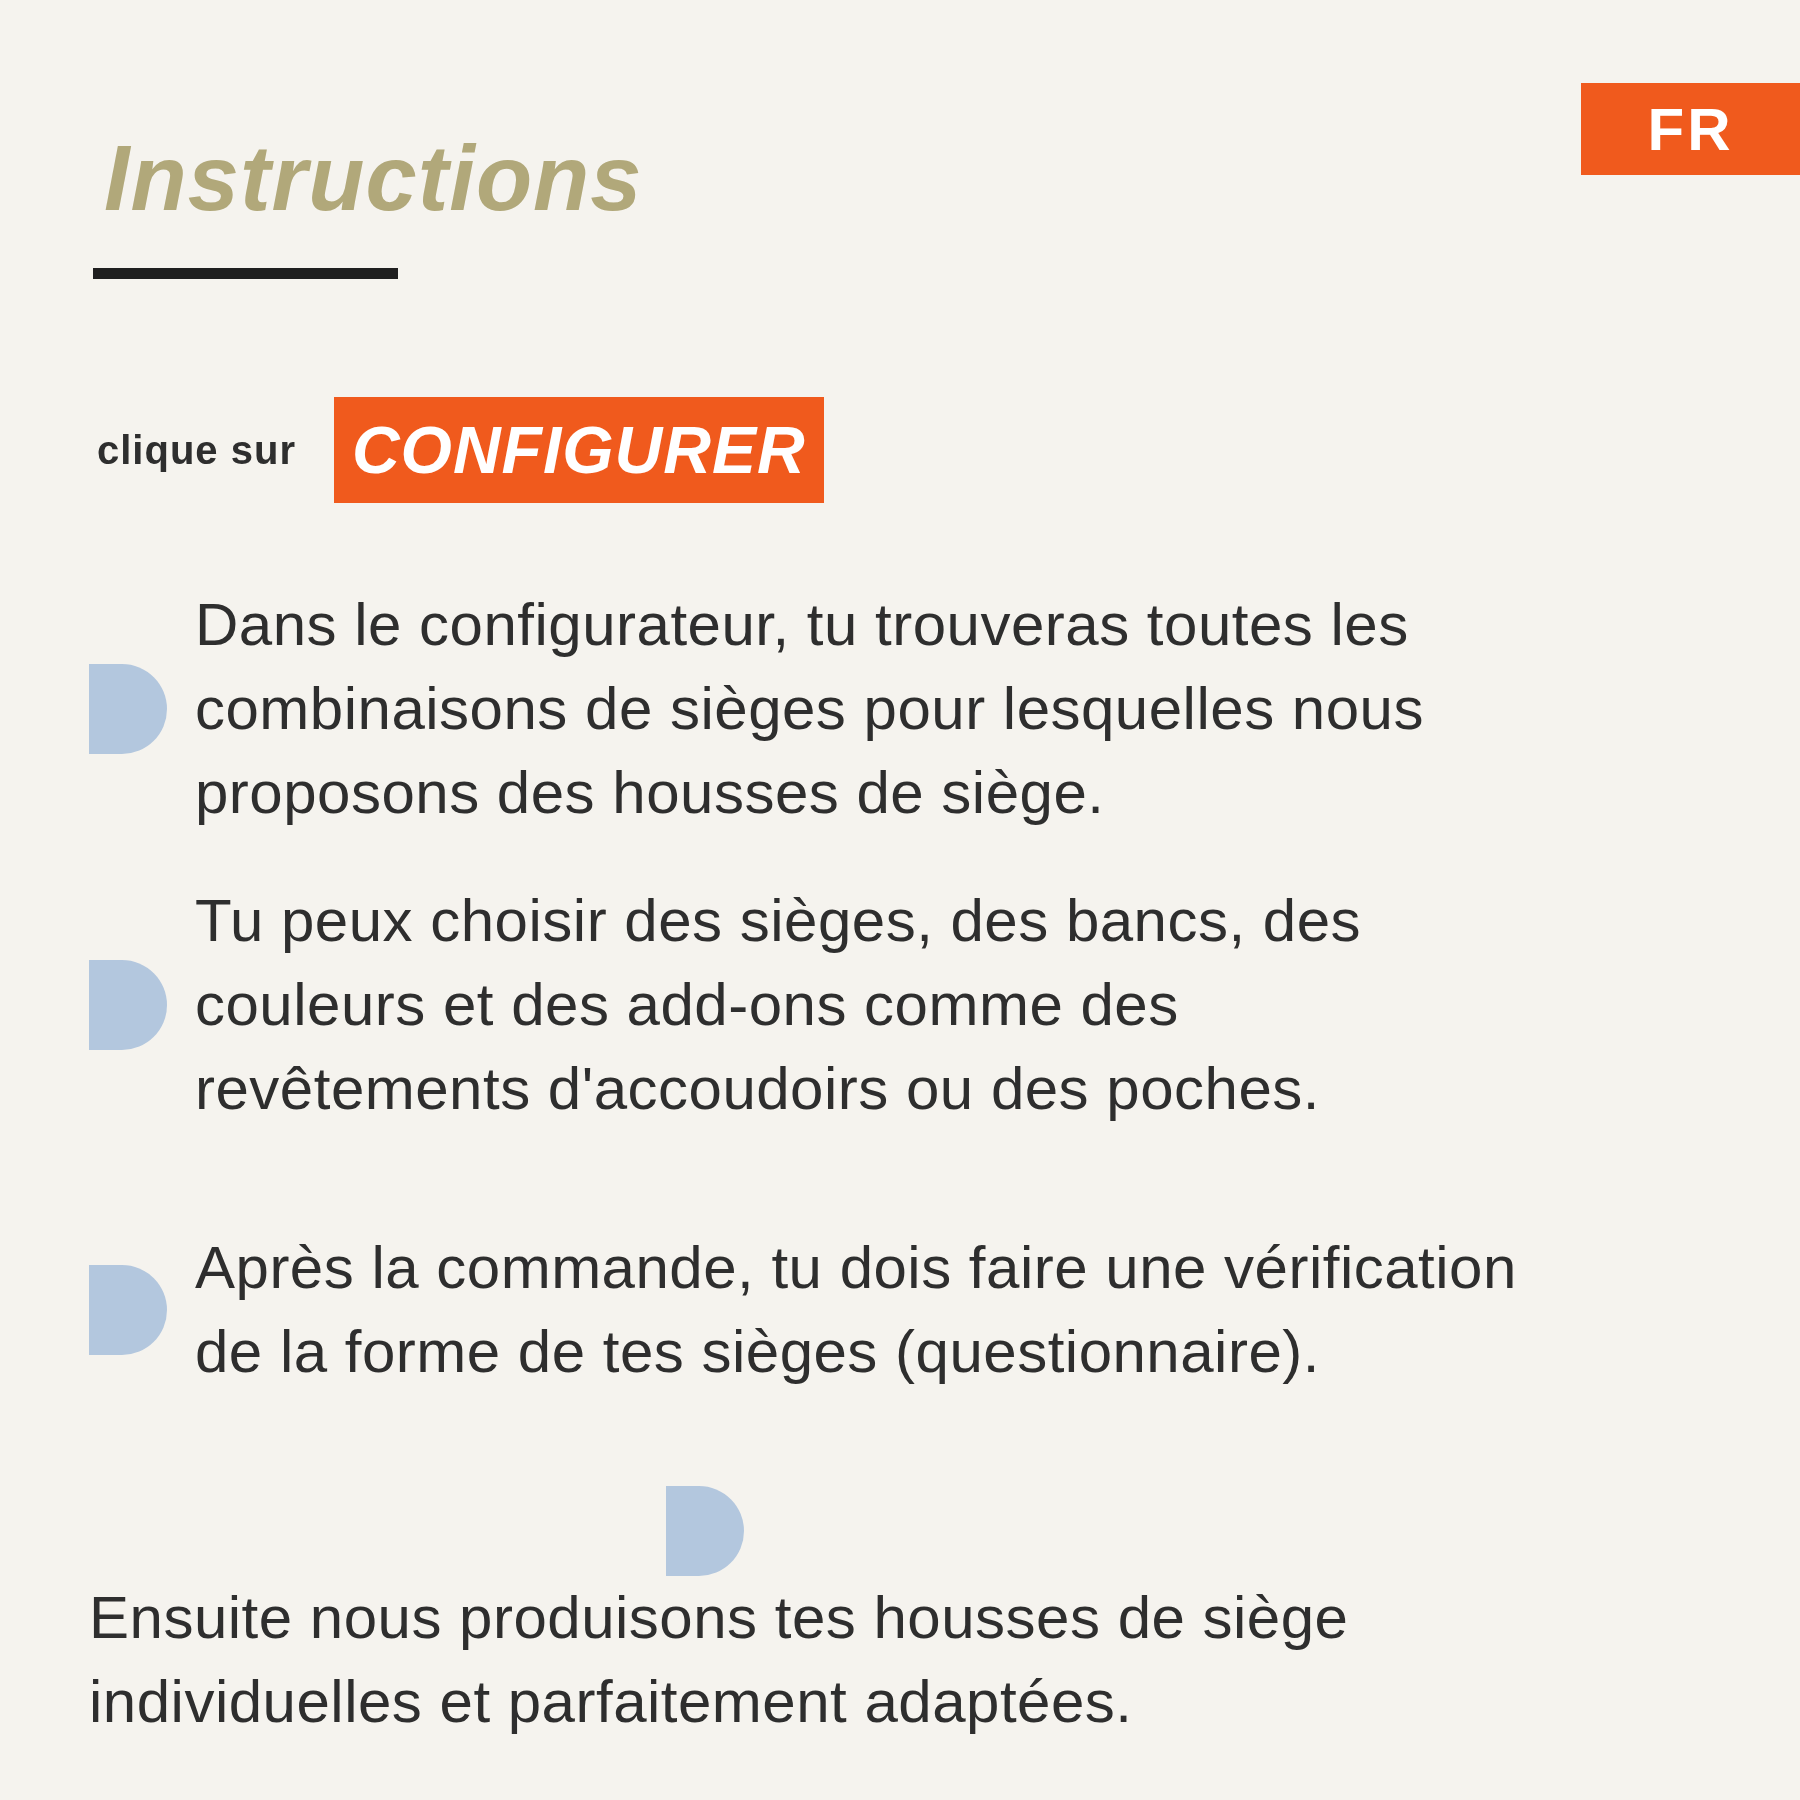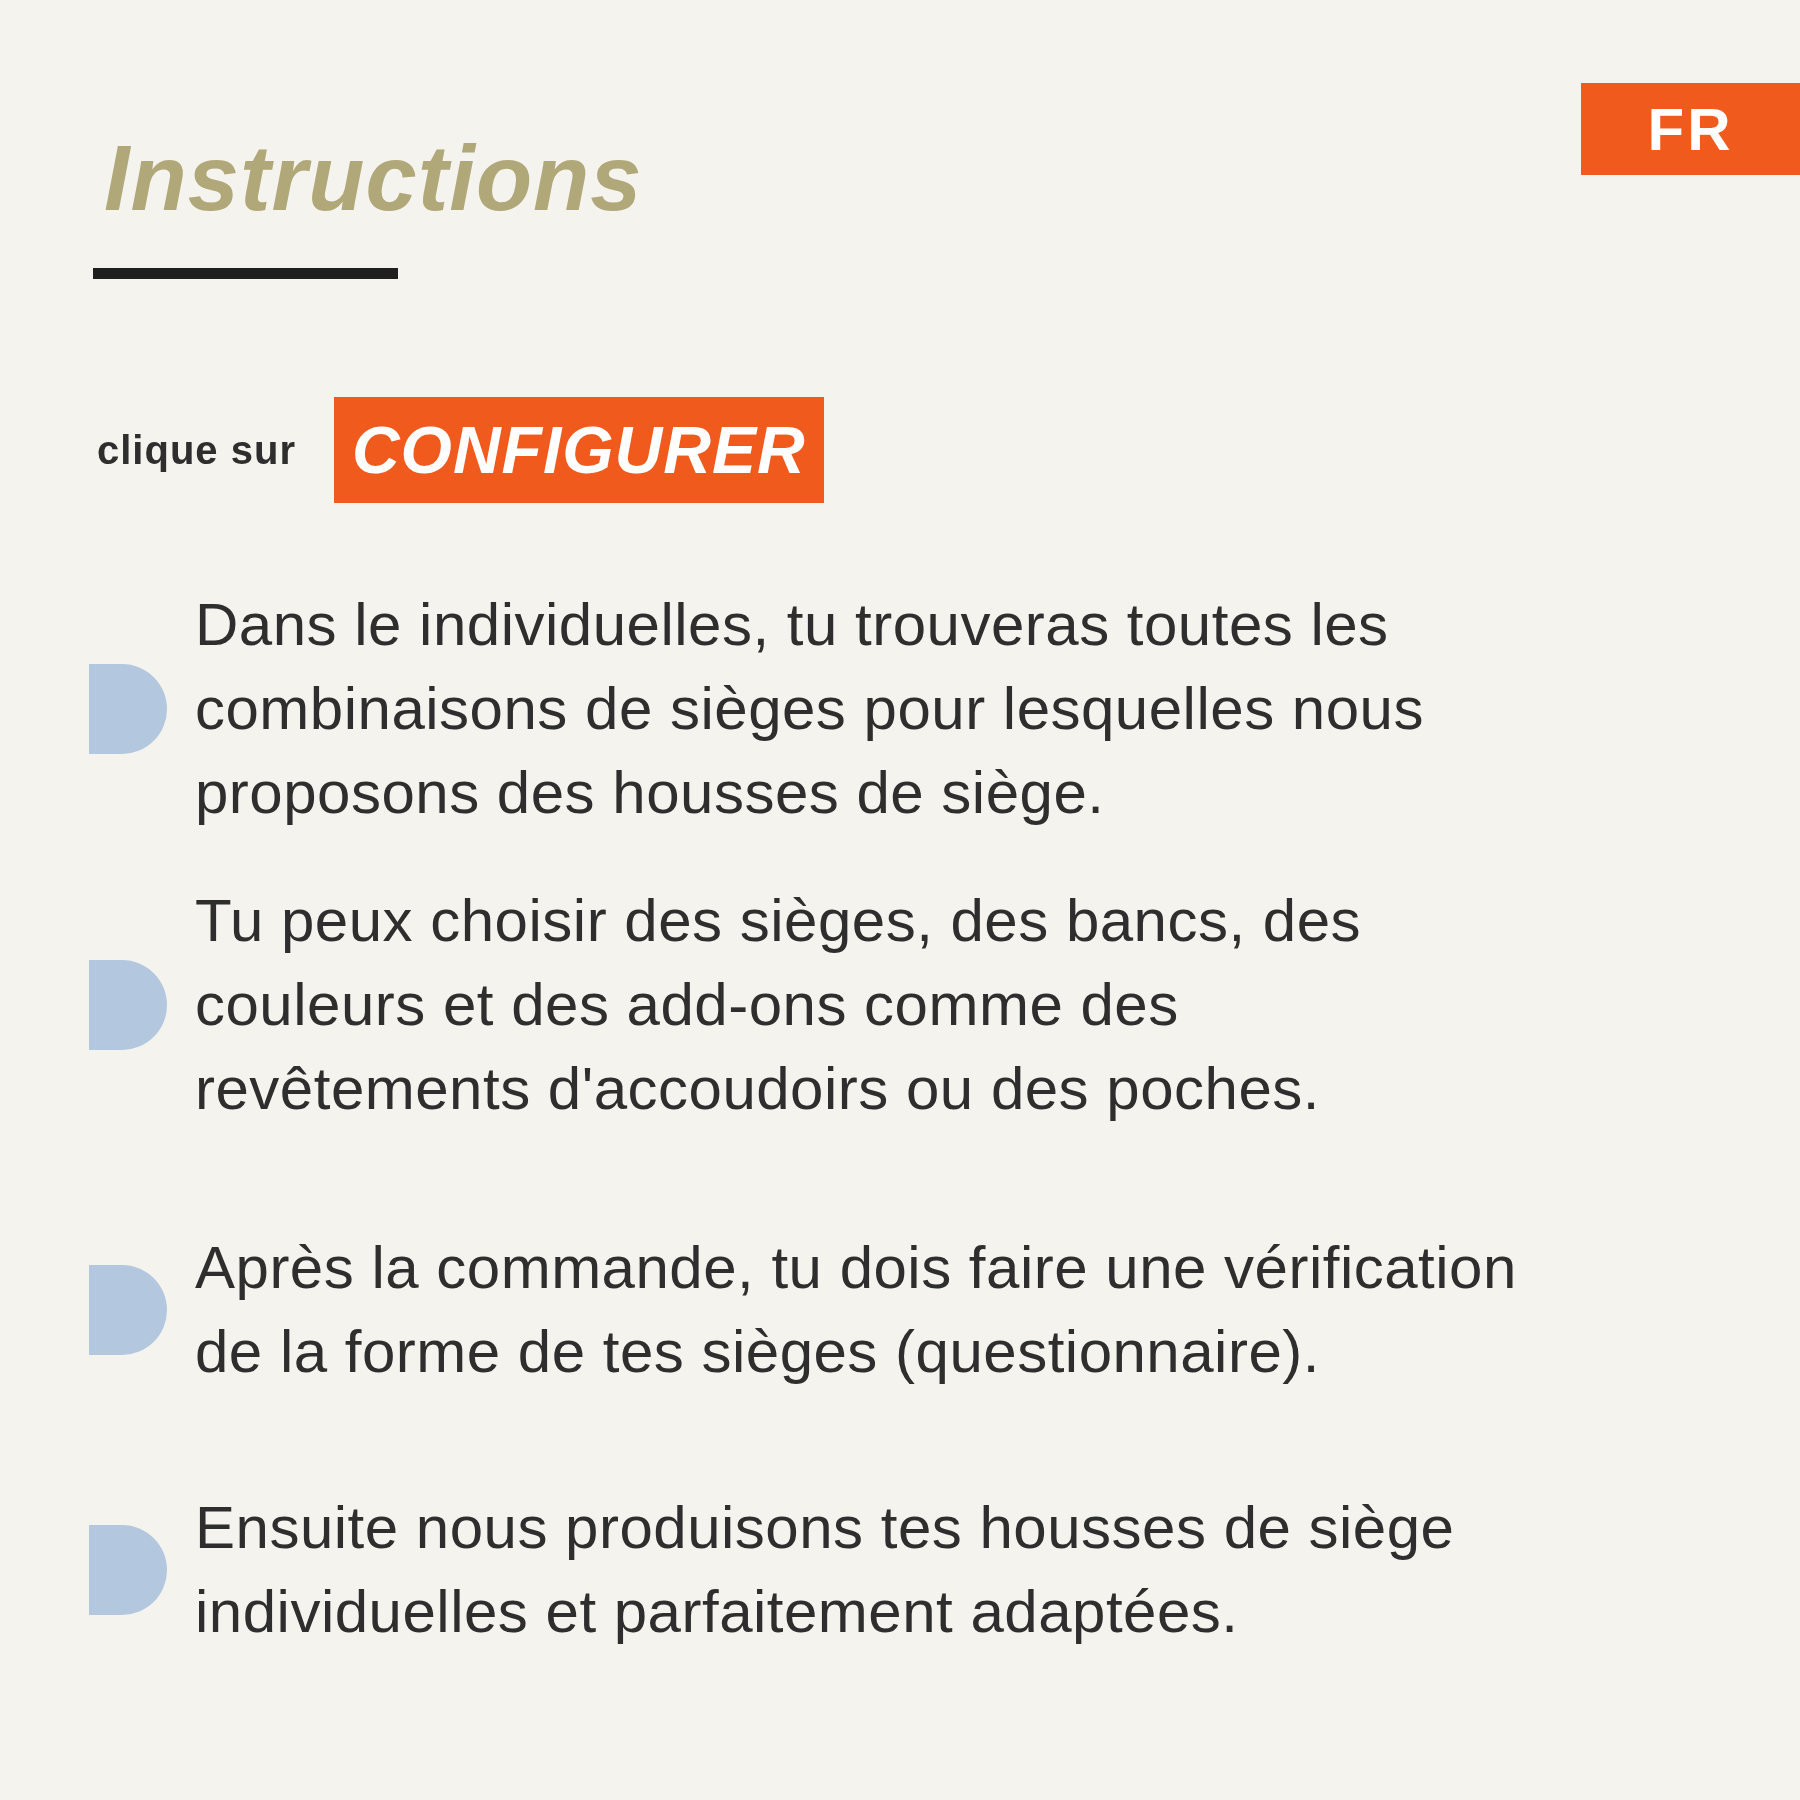--- a/index.html
+++ b/index.html
@@ -47,41 +47,41 @@
     background:#B3C7DE;
     border-radius:0 48px 48px 0;
   }
   .bullet-text{
     font-size:60px;font-weight:300;color:#2E2E2E;letter-spacing:0.5px;
   }
   .bullet-line{line-height:84px;white-space:nowrap;}
   .b1{top:583px;}
   .b2{top:879px;justify-content:center;}
   .b3{top:1226px;}
-  .b4{top:1486px;}
+  .b4{top:1486px;flex-direction:column;}
 </style>
 </head>
 <body>
 
 <div class="canvas">
 
   <h1 class="title">Instructions</h1>
   <div class="title-underline"></div>
 
   <div class="fr-badge">FR</div>
 
   <div class="cta-row">
     <span class="cta-prefix">clique sur</span>
     <span class="cta-button">CONFIGURER</span>
   </div>
 
   <div class="bullet b1">
     <div class="bullet-marker"></div>
     <div class="bullet-text">
-      <div class="bullet-line">Dans le individuelles, tu trouveras toutes les</div>
+      <div class="bullet-line">Dans le configurateur, tu trouveras toutes les</div>
       <div class="bullet-line">combinaisons de sièges pour lesquelles nous</div>
       <div class="bullet-line">proposons des housses de siège.</div>
     </div>
   </div>
 
   <div class="bullet b2">
     <div class="bullet-marker"></div>
     <div class="bullet-text">
       <div class="bullet-line">Tu peux choisir des sièges, des bancs, des</div>
       <div class="bullet-line">couleurs et des add-ons comme des</div>

